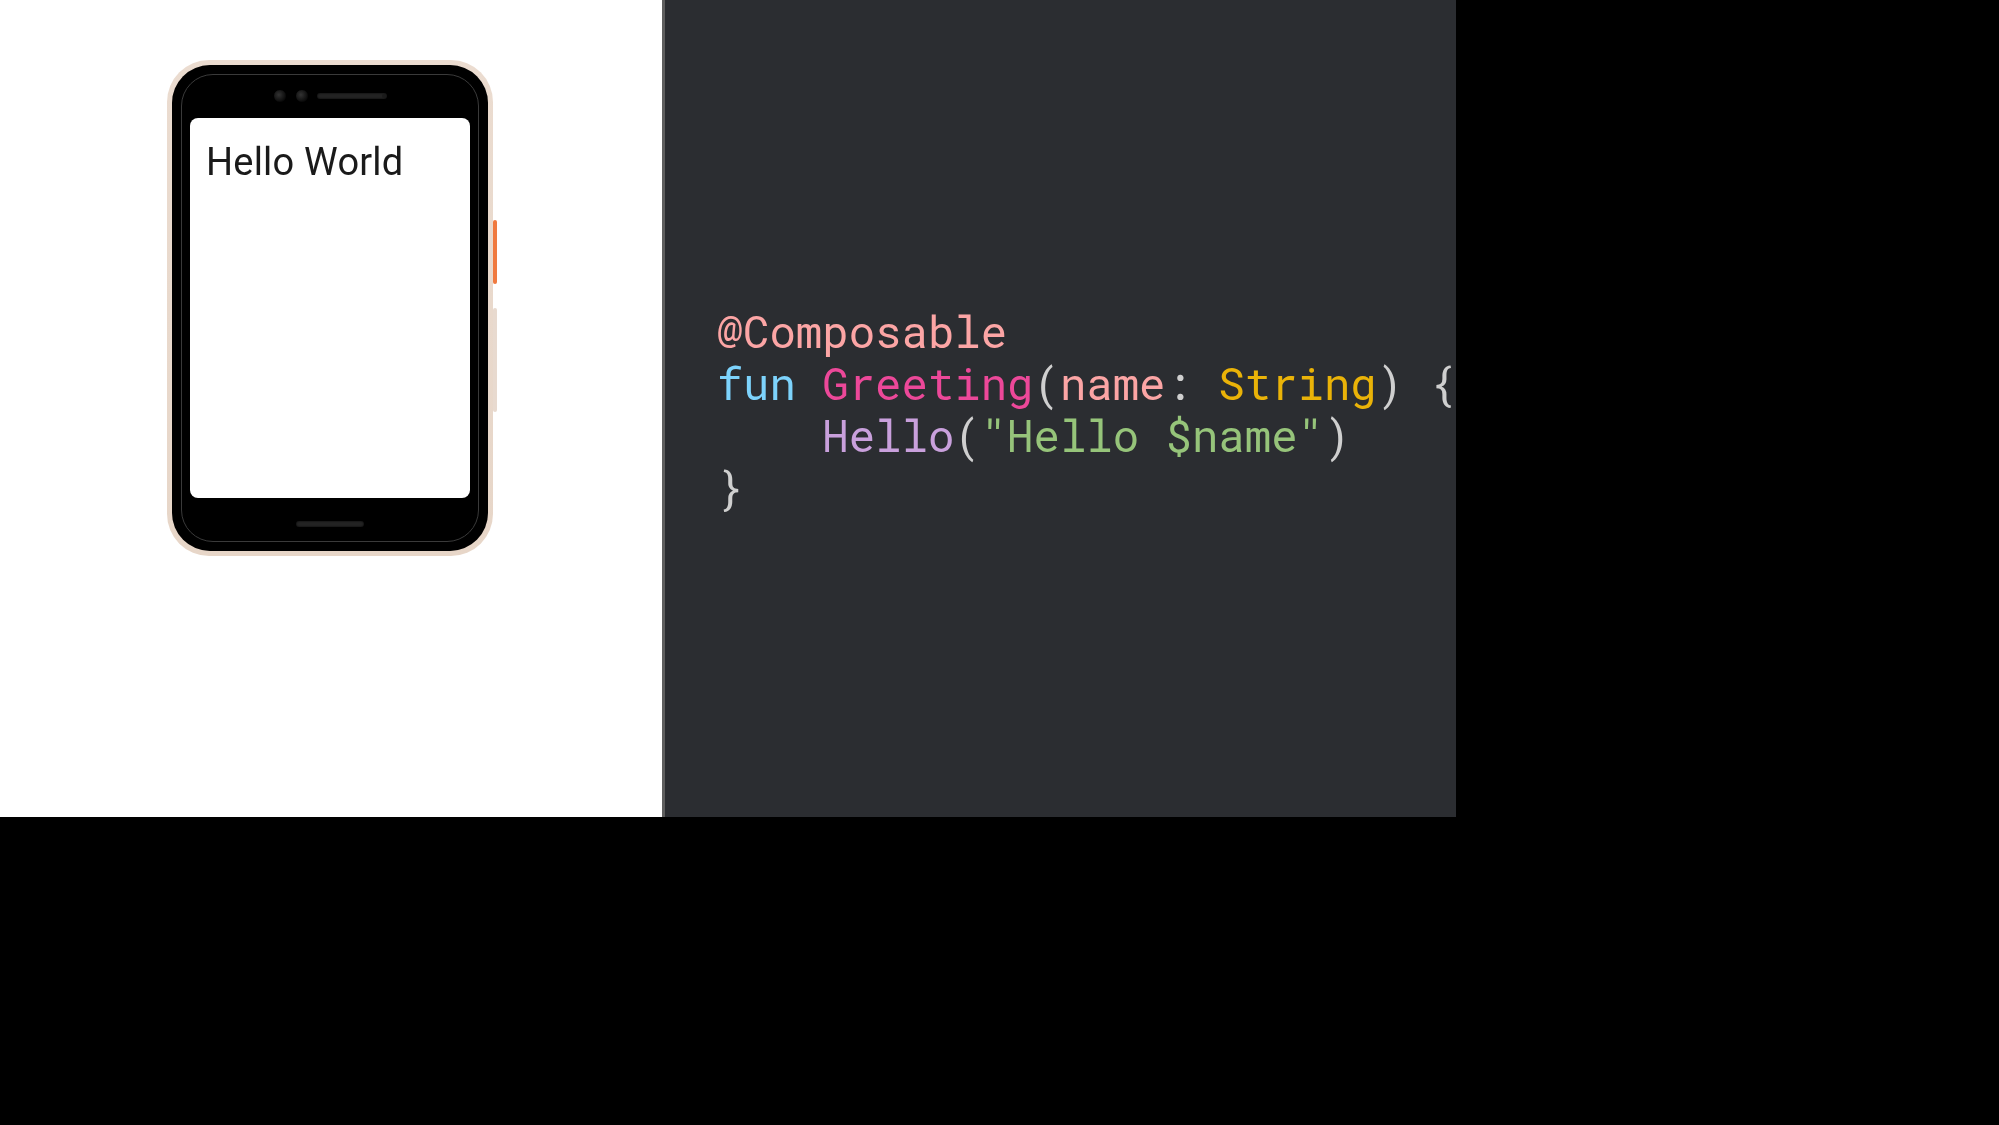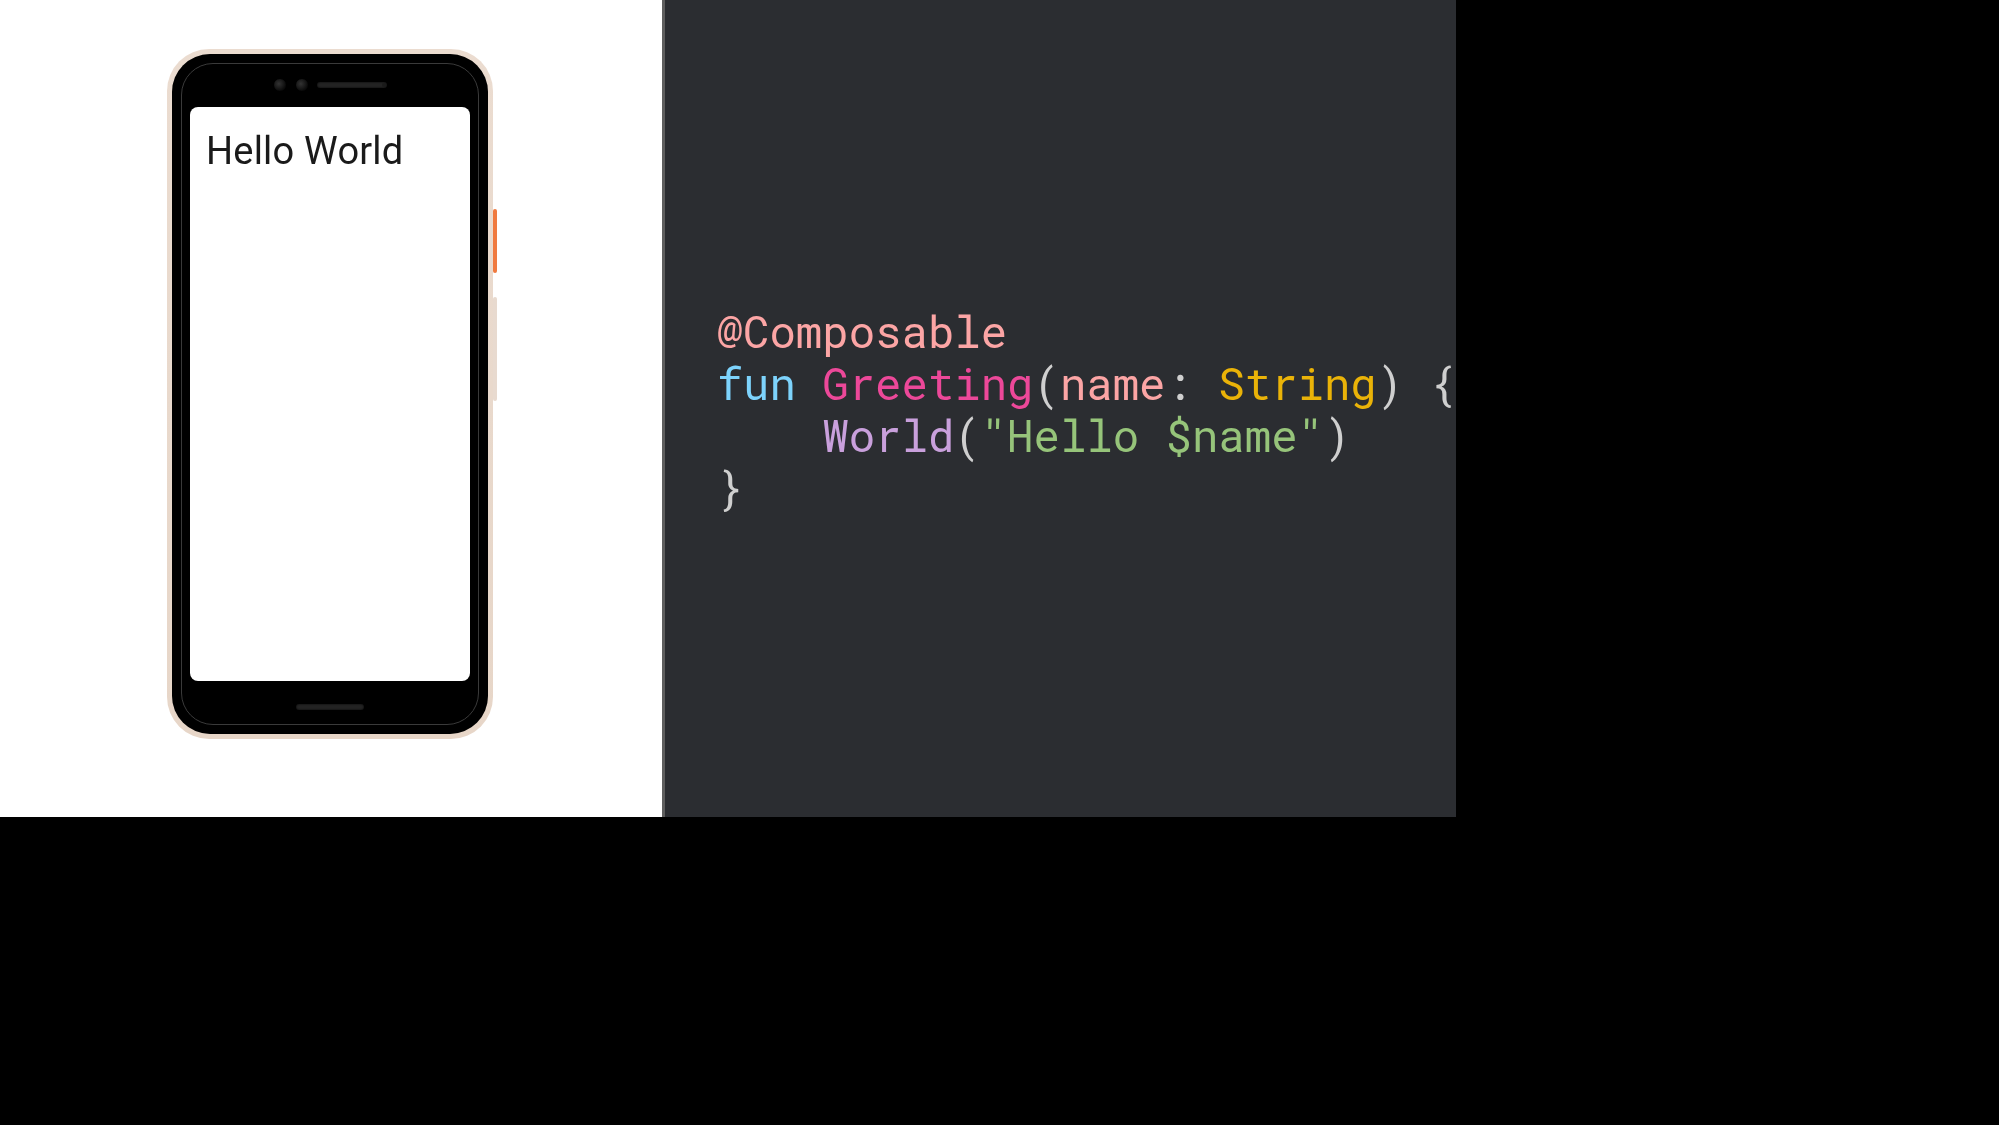--- a/index.html
+++ b/index.html
@@ -34,24 +34,24 @@
       height: 100%;
       background: #2b2d31;
       display: flex;
       align-items: center;
       padding-left: 52px;
     }
 
     
     .phone {
       position: absolute;
-      top: 49px;
+      top: 60px;
       left: 167px;
       width: 326px;
-      height: 690px;
+      height: 496px;
     }
     .phone-chassis {
       position: absolute;
       inset: 0;
       border-radius: 42px;
       background: linear-gradient(180deg,#ebdcd0 0%, #e7d6c8 100%);
     }
     .phone-frame {
       position: absolute;
       top: 5px; left: 5px; right: 5px; bottom: 5px;
@@ -178,17 +178,17 @@
             <div class="screen-text">Hello World</div>
           </div>
           <div class="bottom-speaker"></div>
         </div>
       </div>
     </div>
 
     <div class="right-panel">
       <pre class="code"><span class="tok-annotation">@Composable</span>
 <span class="tok-keyword">fun</span> <span class="tok-fn-name">Greeting</span><span class="tok-punc">(</span><span class="tok-param">name</span><span class="tok-punc">: </span><span class="tok-type">String</span><span class="tok-punc">) {</span>
-<span>    </span><span class="tok-call">World</span><span class="tok-punc">(</span><span class="tok-string">"Hello $name"</span><span class="tok-punc">)</span>
+<span>    </span><span class="tok-call">Hello</span><span class="tok-punc">(</span><span class="tok-string">"Hello $name"</span><span class="tok-punc">)</span>
 <span class="tok-punc">}</span></pre>
     </div>
   </div>
 </div>
 
 </body></html>

